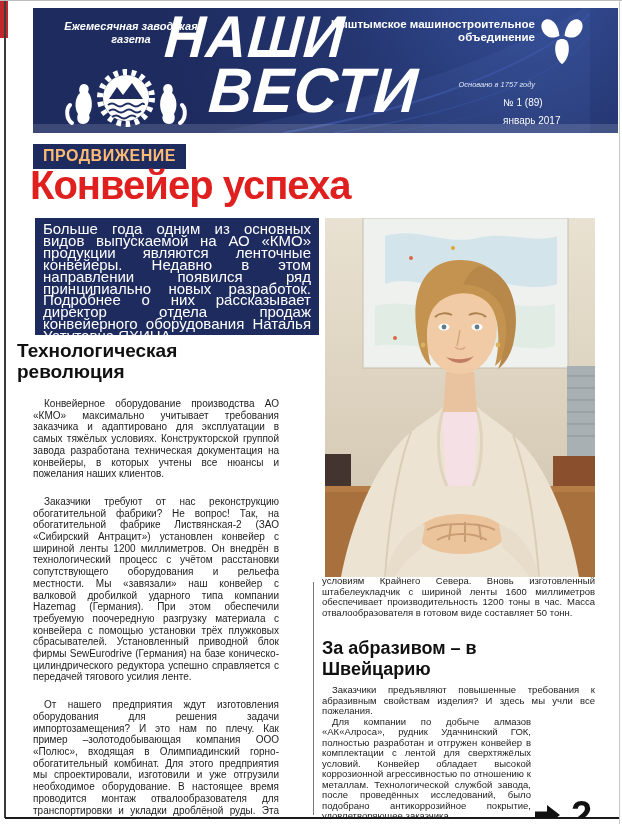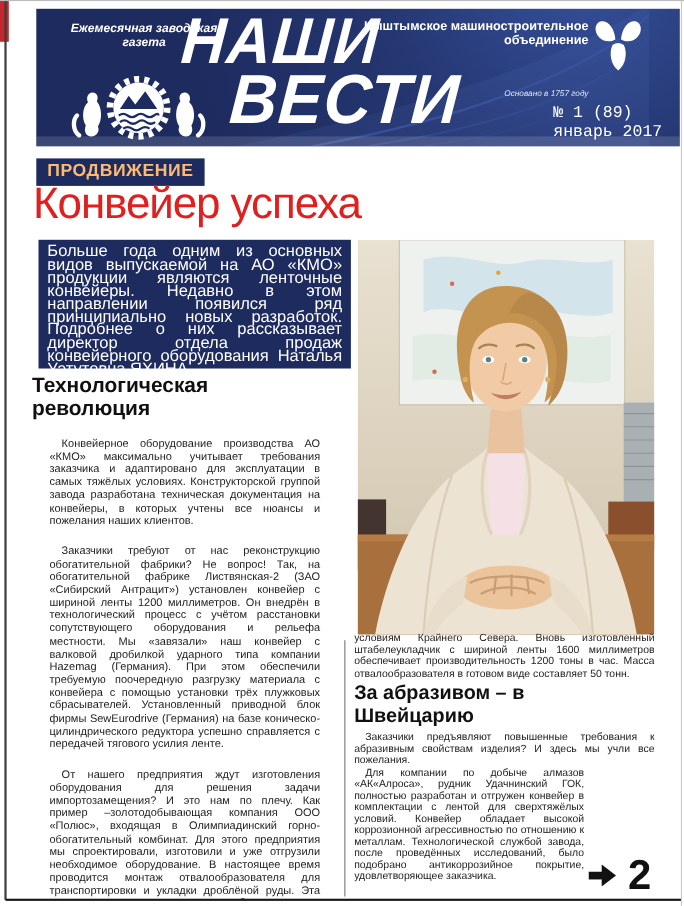--- a/index.html
+++ b/index.html
@@ -22,40 +22,40 @@
   .title1{position:absolute;left:132px;top:-4px;color:#fff;font-weight:bold;font-style:italic;
           font-size:56px;letter-spacing:1px;transform:skewX(-4deg) scaleY(1.05);}
   .title2{position:absolute;left:176px;top:48px;color:#fff;font-weight:bold;font-style:italic;
           font-size:60px;letter-spacing:1px;transform:skewX(-4deg) scaleY(1.05);}
   .org{position:absolute;left:290px;top:10px;width:212px;text-align:right;color:#fff;
        font-weight:bold;font-size:11.5px;line-height:13px;}
   .founded{position:absolute;left:330px;top:72px;width:172px;text-align:right;color:#dfe6f5;
            font-style:italic;font-size:7.5px;}
   .logo{position:absolute;left:505px;top:6px;width:48px;height:54px;}
   .issue{position:absolute;left:470px;top:86px;color:#fff;
-         font-family:Liberation Mono, monospace;font-size:15px;line-height:18px;}
+         font-family:Liberation Sans, sans-serif;font-size:10px;line-height:18px;}
   .mast-bottom{position:absolute;left:0;bottom:0;width:100%;height:9px;background:rgba(255,255,255,.14);}
   .emblem{position:absolute;left:26px;top:58px;width:134px;height:64px;}
 
   
   .kicker{position:absolute;left:33px;top:144px;background:#1d2b5f;color:#fdba74;
           font-weight:bold;font-size:16px;letter-spacing:.5px;padding:3px 10px 4px;}
   .headline{position:absolute;left:30px;top:163px;width:560px;color:#e01f1f;
-            font-weight:normal;font-size:40px;letter-spacing:-1px;}
+            font-weight:bold;font-size:40px;letter-spacing:-1px;}
 
   
   .lead{position:absolute;left:35px;top:218px;width:284px;height:117px;box-sizing:border-box;
         background:#1d2b5f;color:#fff;padding:5px 8px;font-size:15px;line-height:11.9px;
         text-align:justify;}
 
   
-  .col-left{position:absolute;left:29px;top:340px;width:278px;height:478px;overflow:hidden;}
+  .col-left{position:absolute;left:17px;top:340px;width:278px;height:478px;overflow:hidden;}
   .col-right{position:absolute;left:322px;top:576px;width:273px;height:242px;overflow:hidden;}
   .col-h{font-weight:bold;color:#101010;font-size:19px;line-height:21px;margin:0 0 7px;width:210px;}
-  .col-h2{font-weight:bold;color:#101010;font-size:18px;line-height:21px;margin:1px 0 5px;width:180px;}
+  .col-h2{font-weight:bold;color:#101010;font-size:18px;line-height:21px;margin:20px 0 5px;width:180px;}
   .col-left p{margin:16px;font-size:10px;line-height:11.7px;text-align:justify;text-indent:11px;}
   .col-right p{margin:0;font-size:9.5px;line-height:10.5px;text-align:justify;text-indent:10px;}
   .col-right p.cont{text-indent:0;}
   .divider{position:absolute;left:313px;top:582px;width:1px;height:233px;background:#777;}
 
   
   .photo{position:absolute;left:325px;top:218px;width:270px;height:359px;overflow:hidden;}
 
   
   .jump{float:right;width:60px;height:40px;margin:78px 0 0 4px;display:flex;align-items:center;gap:1px;}

